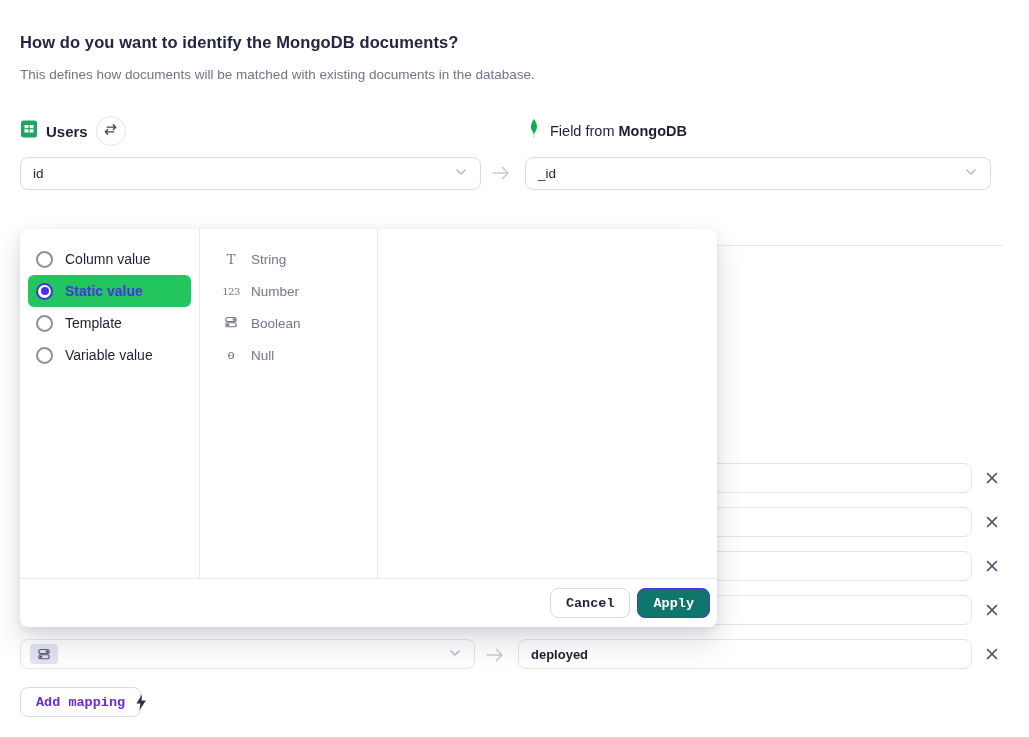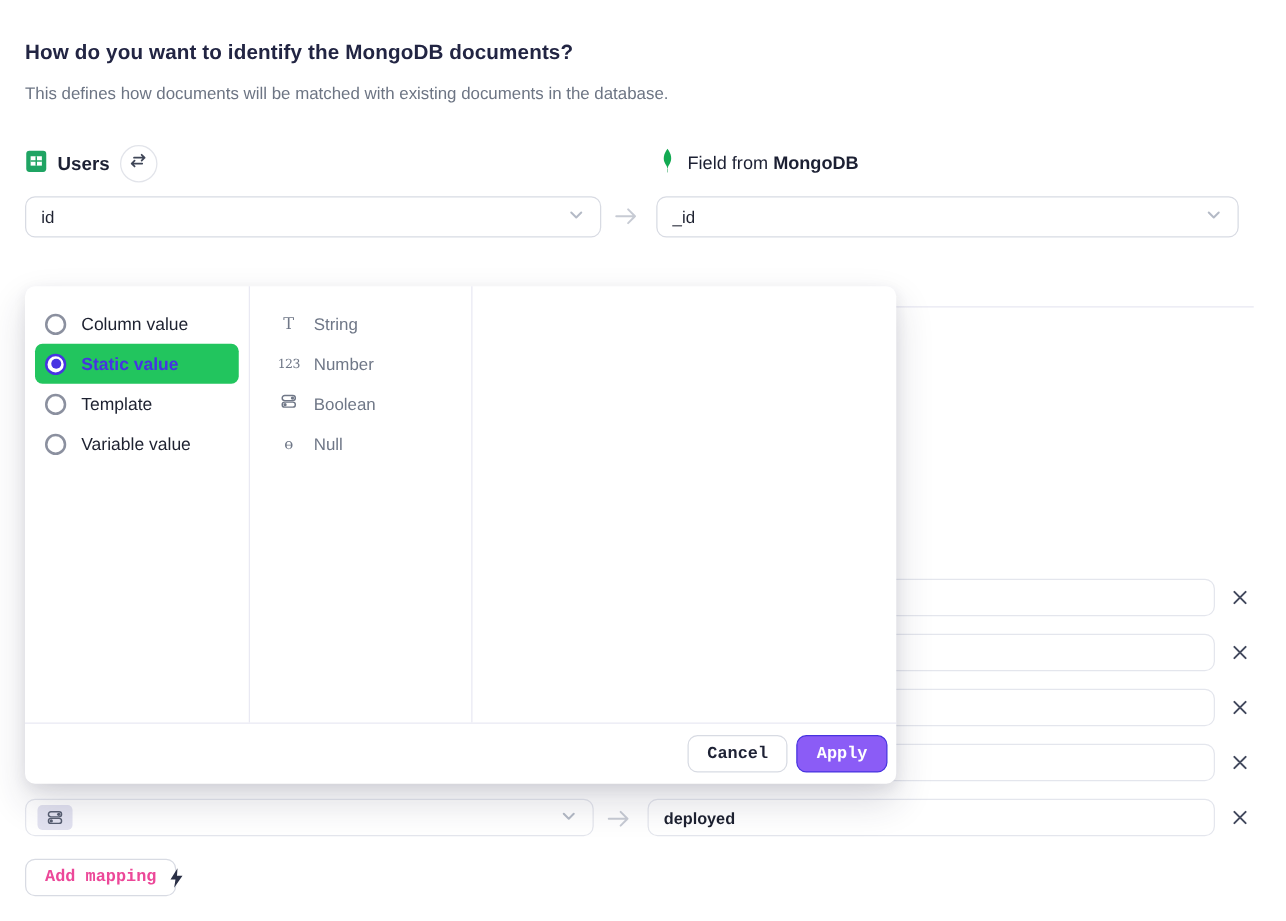--- a/index.html
+++ b/index.html
@@ -68,23 +68,23 @@
   .type-row { height:32px; padding-left:22px; display:flex; align-items:center; gap:11px;
     font-size:13.5px; color:#6f7787; cursor:pointer; }
   .type-glyph { width:18px; text-align:center; font-family:"DejaVu Serif", serif; color:#6f7787; }
   .glyph-T { font-size:13px; }
   .glyph-123 { font-size:10px; letter-spacing:-0.5px; }
   .glyph-null { font-size:12px; }
 
   .btn { height:30px; border-radius:8px; font-size:13.5px; font-weight:600; cursor:pointer;
     display:flex; align-items:center; padding:0 15px; font-family:Liberation Mono, monospace; }
   .btn-cancel { background:#fff; border:1px solid #d8dbe3; color:#1e2235; }
-  .btn-apply { background:#8b5cf6; border:1px solid #4733e0; color:#fff; font-weight:700; }
-
-  .btn-add { left:20px; top:687px; background:#fff; border:1px solid #d8dbe3; color:#ec4899; }
+  .btn-apply { background:#0f766e; border:1px solid #4733e0; color:#fff; font-weight:700; }
+
+  .btn-add { left:20px; top:687px; background:#fff; border:1px solid #d8dbe3; color:#6d28d9; }
   .bolt { left:134px; top:694px; cursor:pointer; }
 </style>
 </head>
 <body>
 
 <div class="abs page-title">How do you want to identify the MongoDB documents?</div>
 <div class="abs page-subtitle">This defines how documents will be matched with existing documents in the database.</div>
 
 <div class="abs src-header">
   <span>

